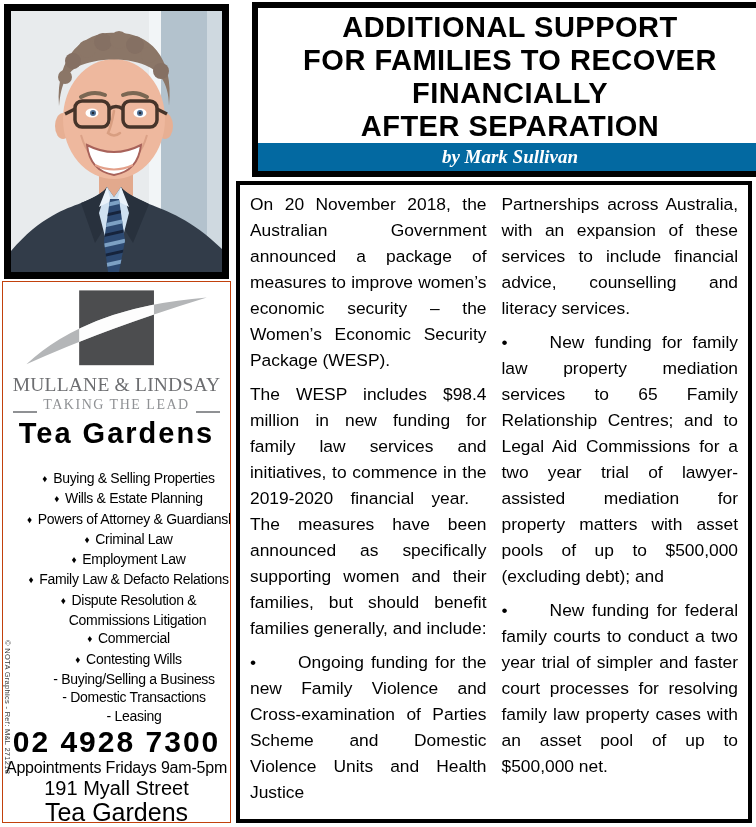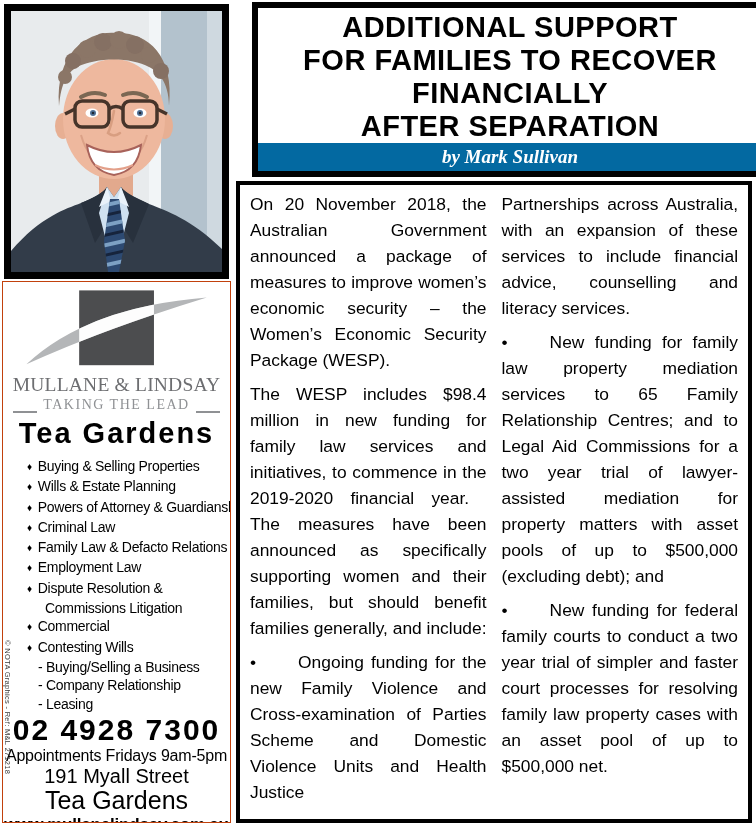--- a/index.html
+++ b/index.html
@@ -33,21 +33,21 @@
   .firm-tagline .dash { width:24px; height:2px; background:#8f9194; }
   .firm-tagline .tg-text {
     font-family:"Liberation Serif", serif; font-size:14px; line-height:16px;
     color:#8f9194; letter-spacing:1.5px;
   }
   .office-title {
     font-weight:bold; font-size:29px; line-height:32px; letter-spacing:2px;
     margin-top:4px;
   }
   .services {
-    text-align:left; padding-left:24px; margin-top:8px;
+    text-align:center; padding-left:24px; margin-top:20px;
     font-size:14px; line-height:18.3px; letter-spacing:-0.3px; white-space:nowrap;
   }
   .svc .dia { font-size:10px; margin-right:6px; position:relative; top:-1px; }
   .svc.cont { padding-left:18px; }
   .svc.sub  { padding-left:11px; }
   .phone {
     font-weight:bold; font-size:30px; line-height:34px; letter-spacing:2px;
     margin-top:0; white-space:nowrap;
   }
   .appointments { font-size:16px; line-height:18px; letter-spacing:-0.2px; white-space:nowrap; }
@@ -186,28 +186,28 @@
     <span class="tg-text">TAKING THE LEAD</span>
     <span class="dash"></span>
   </div>
   <div class="office-title">Tea Gardens</div>
 
   <div class="services">
     <div class="svc"><span class="dia">♦</span><span>Buying &amp; Selling Properties</span></div>
     <div class="svc"><span class="dia">♦</span><span>Wills &amp; Estate Planning</span></div>
     <div class="svc"><span class="dia">♦</span><span>Powers of Attorney &amp; Guardianship</span></div>
     <div class="svc"><span class="dia">♦</span><span>Criminal Law</span></div>
+    <div class="svc"><span class="dia">♦</span><span>Employment Law</span></div>
     <div class="svc"><span class="dia">♦</span><span>Family Law &amp; Defacto Relations</span></div>
-    <div class="svc"><span class="dia">♦</span><span>Employment Law</span></div>
     <div class="svc"><span class="dia">♦</span><span>Dispute Resolution &amp;</span></div>
     <div class="svc cont">Commissions Litigation</div>
     <div class="svc"><span class="dia">♦</span><span>Commercial</span></div>
     <div class="svc"><span class="dia">♦</span><span>Contesting Wills</span></div>
     <div class="svc sub">- Buying/Selling a Business</div>
-    <div class="svc sub">- Company Relationship</div>
+    <div class="svc sub">- Domestic Transactions</div>
     <div class="svc sub">- Leasing</div>
   </div>
 
   <div class="phone">02 4928 7300</div>
   <div class="appointments">Appointments Fridays 9am-5pm</div>
   <div class="addr-street">191 Myall Street</div>
   <div class="addr-town">Tea Gardens</div>
   <div class="website">www.mullanelindsay.com.au</div>
   <div class="credit">© NOTA Graphics - Ref: M&amp;L 271218</div>
 </div>

